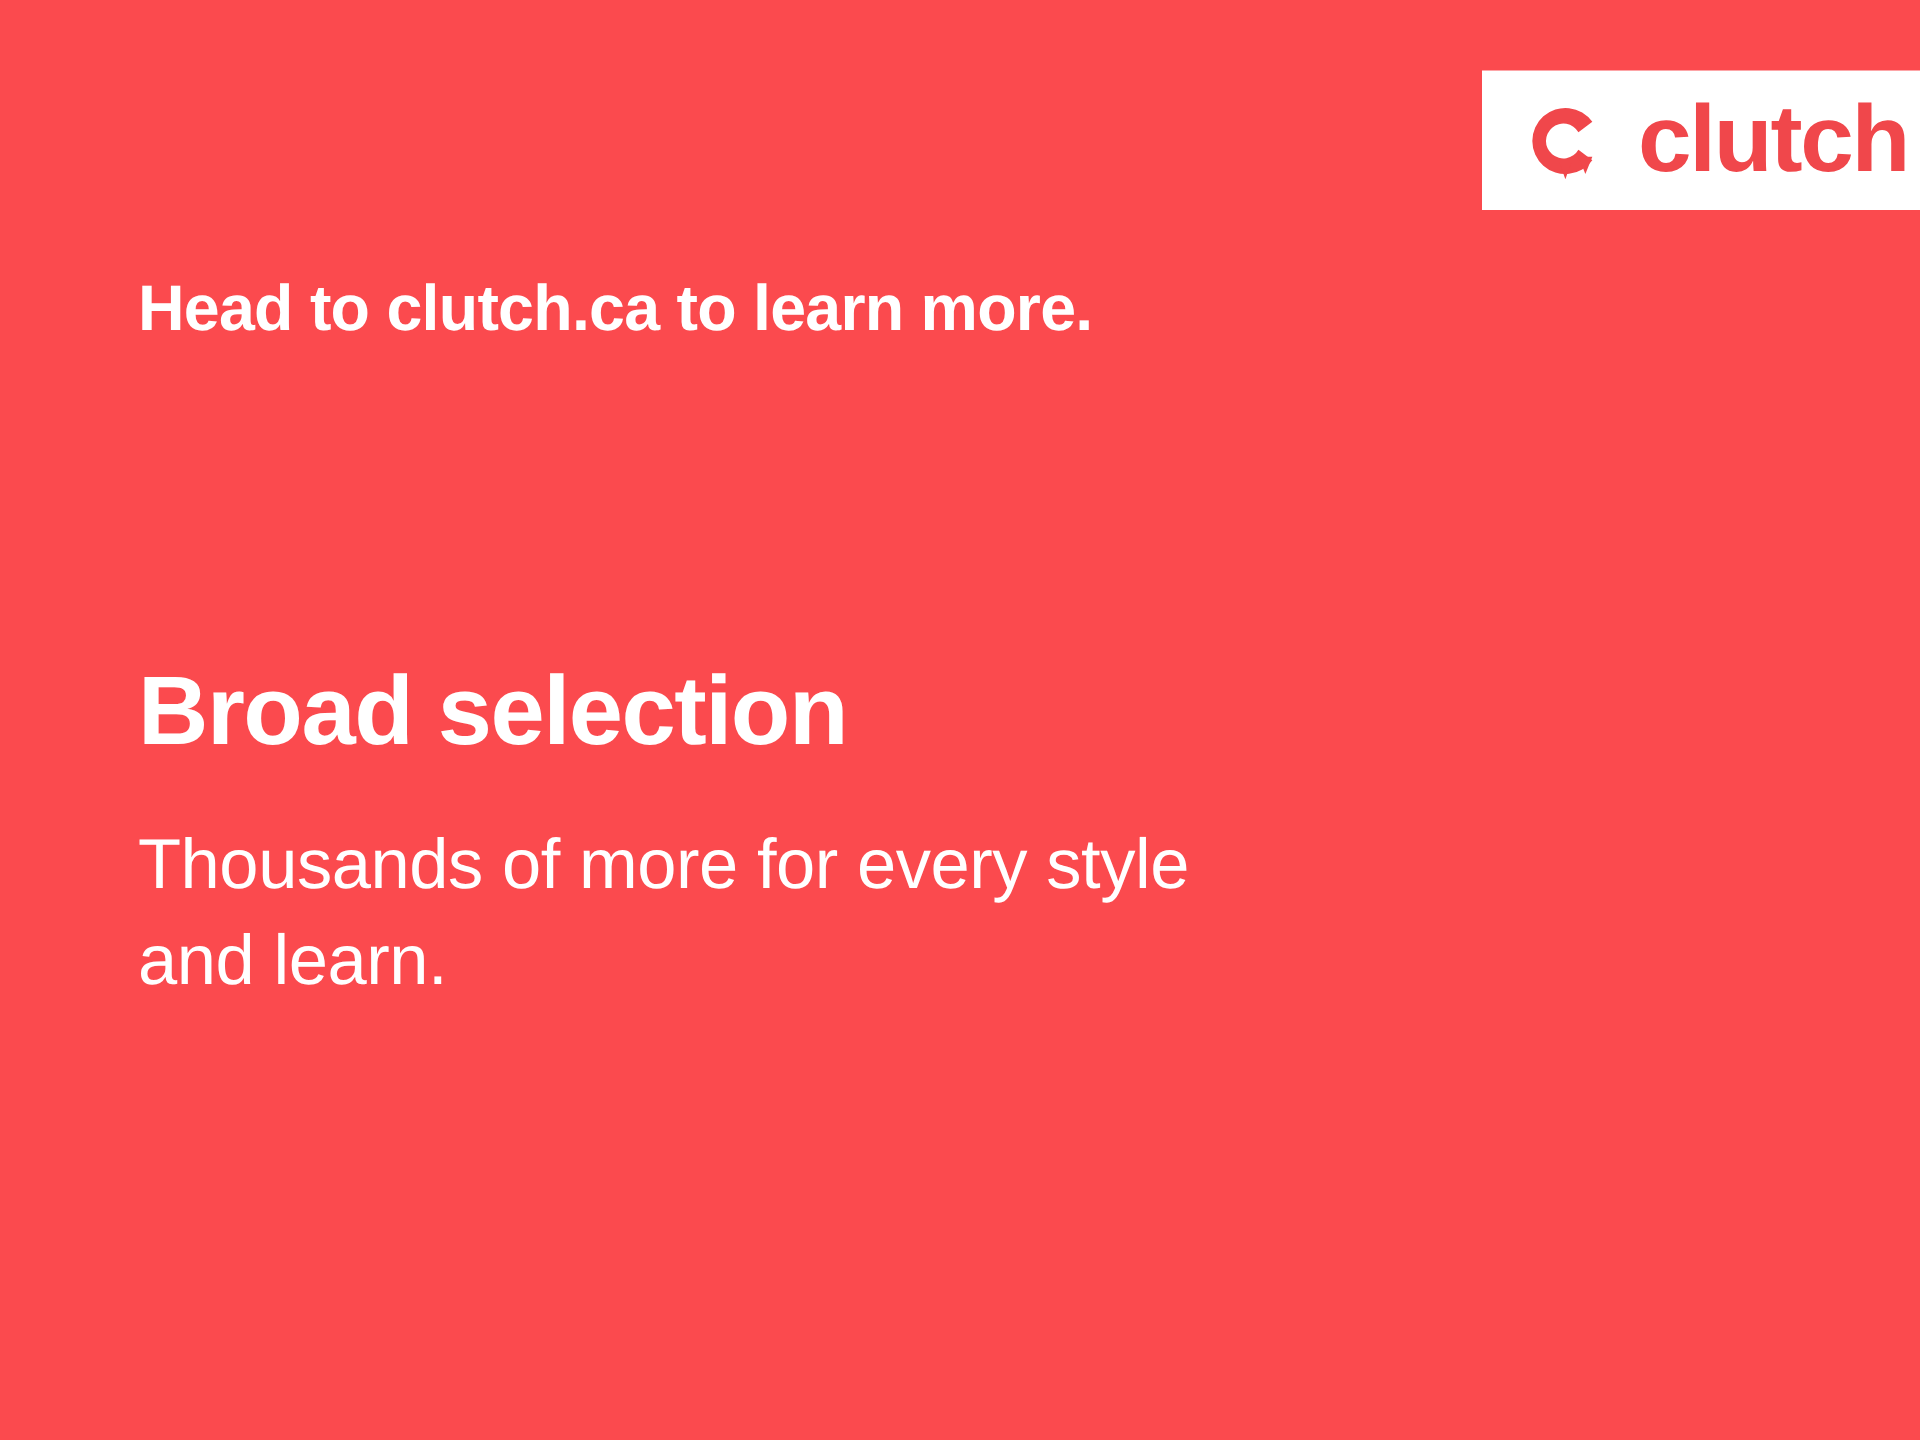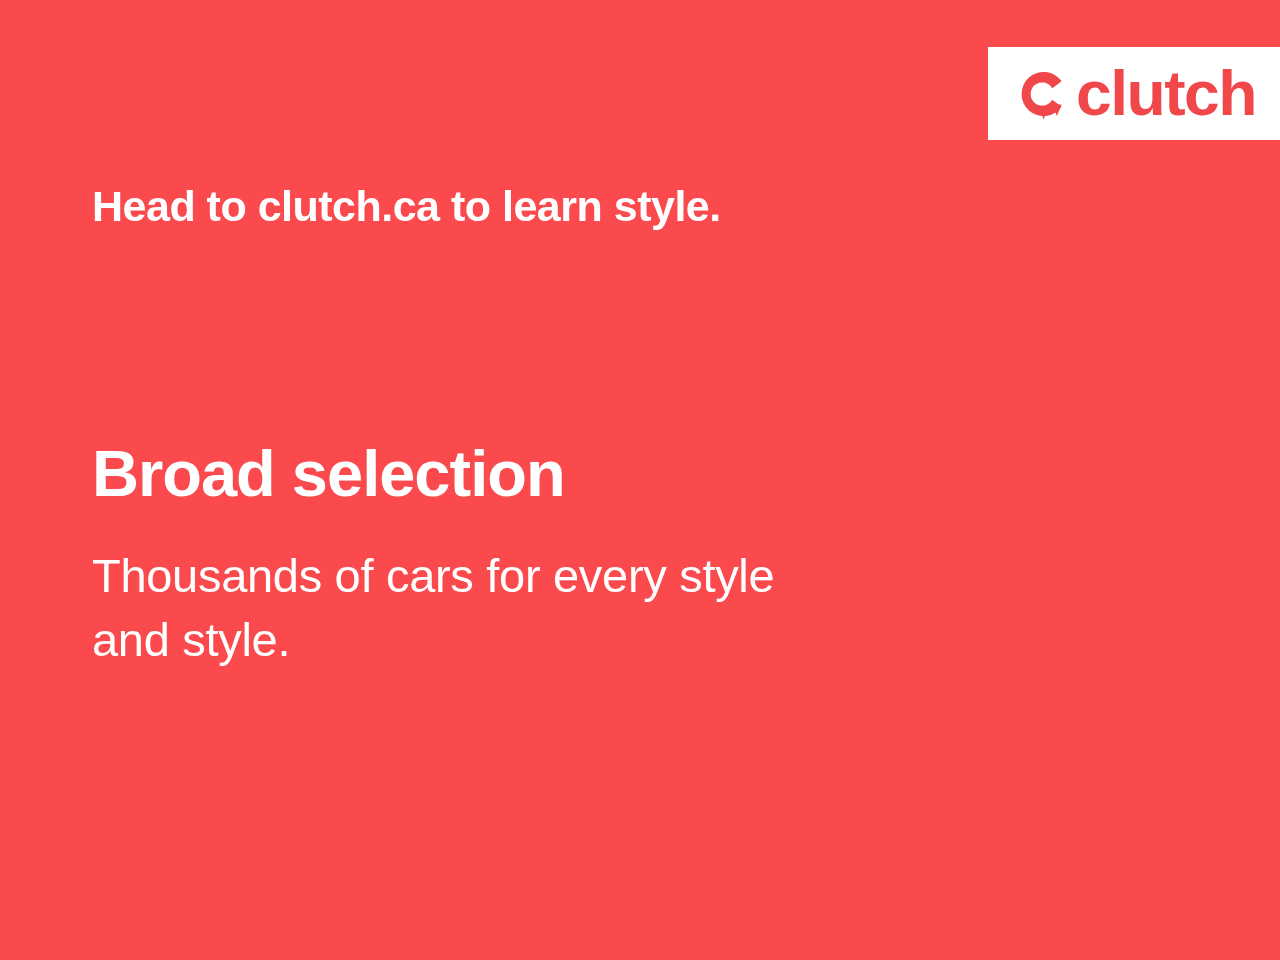--- a/index.html
+++ b/index.html
@@ -27,21 +27,21 @@
     background:#ffffff;
     display:flex;
     align-items:center;
     justify-content:flex-start;
     padding-left:26px;
   }
 
   .logo-lockup {
     display:flex;
     align-items:center;
-    gap:0px;
+    gap:16px;
   }
 
   .logo-mark {
     width:58px;
     height:58px;
     display:block;
     flex:none;
     margin-right:4px;
   }
 
@@ -107,20 +107,20 @@
         <path d="M82 28 A38 38 0 1 0 82 72 L66 60 A20 20 0 1 1 66 40 Z" fill="#f0474b"></path>
 
         <polygon points="44,74 58,74 51,94" fill="#f0474b"></polygon>
         <polygon points="66,68 82,68 74,88" fill="#f0474b"></polygon>
       </svg>
     </span>
     <span class="logo-word">clutch</span>
   </div>
 </div>
 
-<div class="kicker">Head to clutch.ca to learn style.</div>
+<div class="kicker">Head to clutch.ca to learn more.</div>
 
 <div class="headline">Broad selection</div>
 
 <div class="subhead">
-  <span class="subhead-line">Thousands of cars for every style</span>
-  <span class="subhead-line">and style.</span>
+  <span class="subhead-line">Thousands of more for every style</span>
+  <span class="subhead-line">and learn.</span>
 </div>
 
 </body></html>

